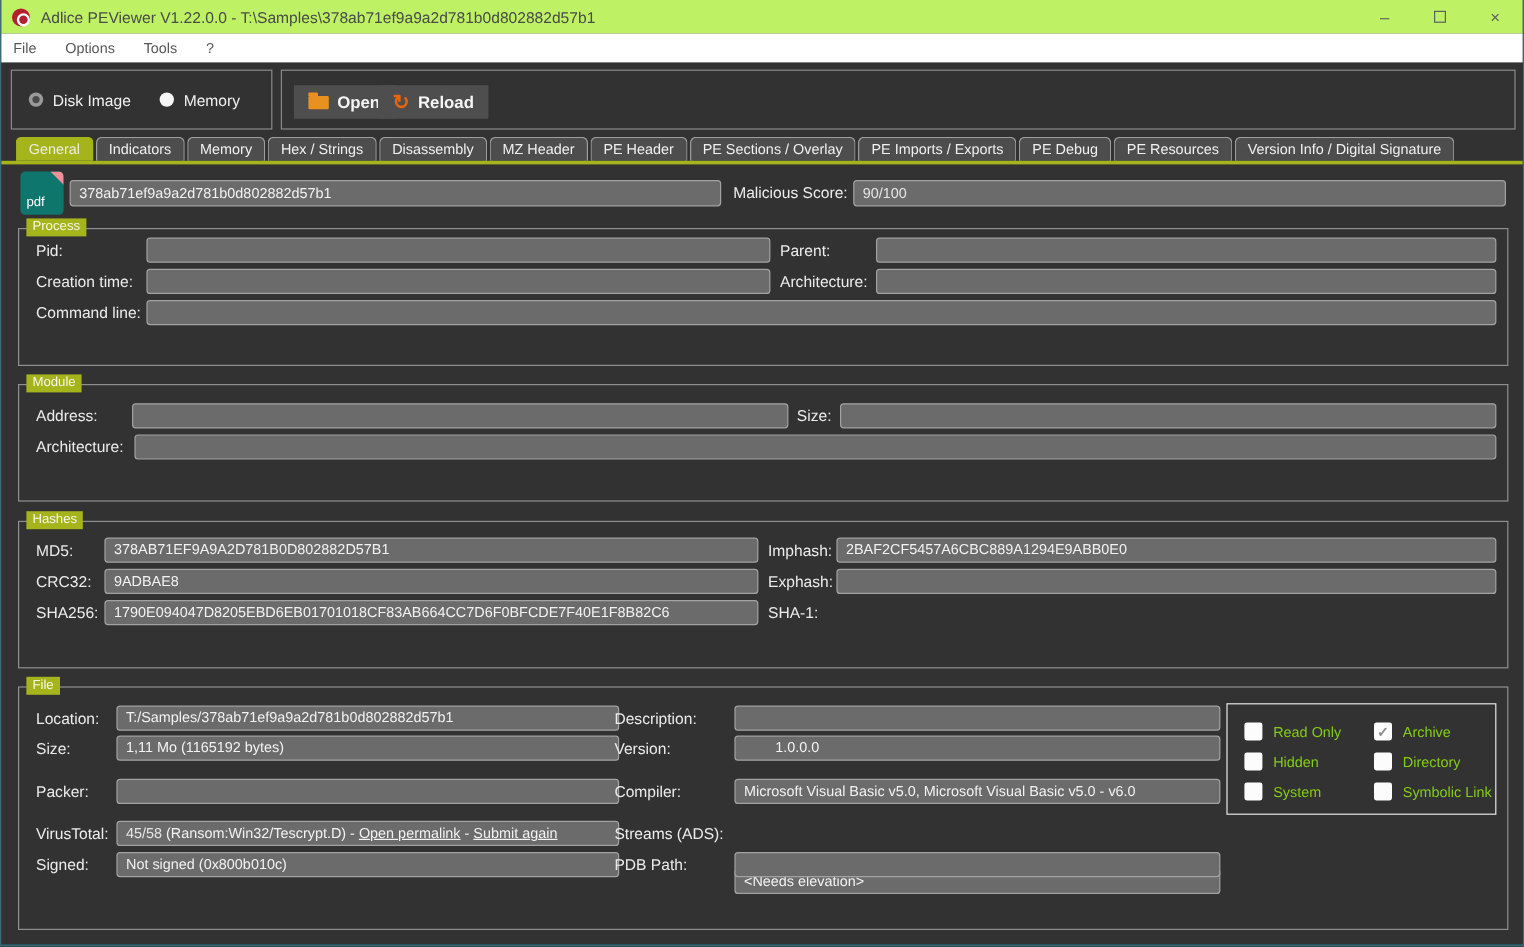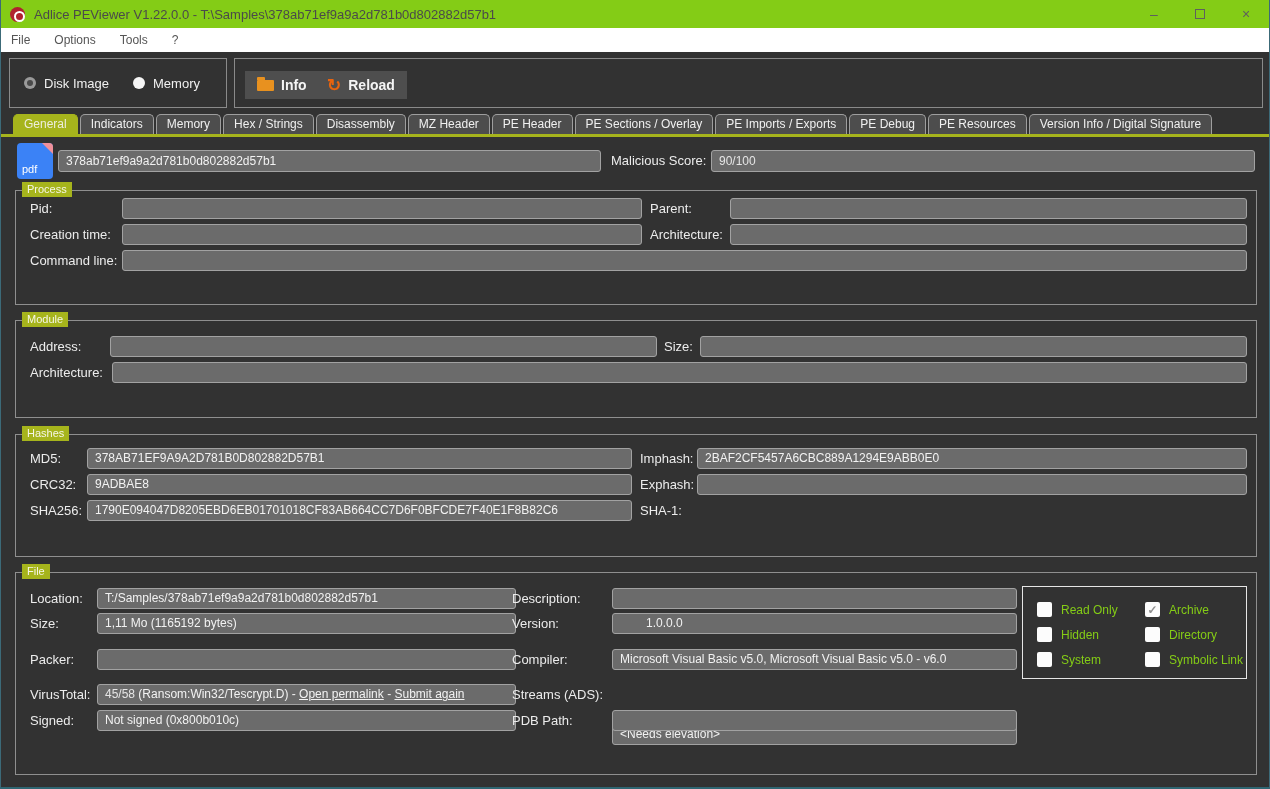--- a/index.html
+++ b/index.html
@@ -14,21 +14,21 @@
     height: 789px;
     background: #323232;
     border-left: 1px solid #3c6a78;
     border-right: 1px solid #3c6a78;
     border-bottom: 2px solid #2f6672;
     overflow: hidden;
   }
   
   .titlebar {
     position: absolute; top: 0; left: 0; right: 0; height: 28px;
-    background: #84cc16; display: flex; align-items: center; padding-left: 9px;
+    background: #bef264; display: flex; align-items: center; padding-left: 9px;
   }
   .app-logo {
     width: 15px; height: 15px; border-radius: 50%;
     background: #b0222e; position: relative; flex: 0 0 auto;
   }
   .app-logo::after {
     content: ""; position: absolute; left: 4px; top: 4px;
     width: 7px; height: 7px; border: 2px solid #fff; border-radius: 50%;
   }
   .title-text { margin-left: 9px; font-size: 13px; color: #4a4a4a; white-space: nowrap; }
@@ -92,21 +92,21 @@
   }
   .group-chip {
     position: absolute; top: -9px; left: 6px; background: #a6b41c; color: #f6f6e6;
     font-size: 11px; line-height: 15px; padding: 0 5px; white-space: nowrap;
   }
   .score-red { color: #e5e5e5; }
   .fld a { color: #f2f2f2; text-decoration: underline; }
   
   .pdf-icon {
     position: absolute; left: 16px; top: 143px; width: 36px; height: 36px;
-    background: #3b82f6; border-radius: 4px; overflow: hidden;
+    background: #0f766e; border-radius: 4px; overflow: hidden;
   }
   .pdf-icon::before {
     content: ""; position: absolute; top: 0; right: 0;
     border-left: 11px solid transparent; border-top: 11px solid #f0909a;
   }
   .pdf-label { position: absolute; left: 5px; bottom: 4px; color: #fff; font-size: 11px; }
   
   .attr-panel { position: absolute; border: 1px solid #e6e6e6; }
   .attr-grid {
     display: grid; grid-template-columns: 108px 120px; grid-auto-rows: 25px;
@@ -152,21 +152,21 @@
     <div class="radio-row">
       <span class="radio-circle selected"></span>
       <span class="radio-label">Disk Image</span>
       <span class="radio-circle"></span>
       <span class="radio-label">Memory</span>
     </div>
   </div>
   <div class="tool-group" style="left:233px; top:58px; width:1029px; height:50px;">
     <div class="tb-btn" style="left:10px;">
       <span class="folder-icon"></span>
-      <span>Info</span>
+      <span>Open</span>
     </div>
     <div class="tb-btn" style="left:80px;">
       <span class="reload-glyph">↻</span>
       <span>Reload</span>
     </div>
   </div>
 
   <div class="tabstrip">
     <span class="tab active">General</span>
     <span class="tab">Indicators</span>

